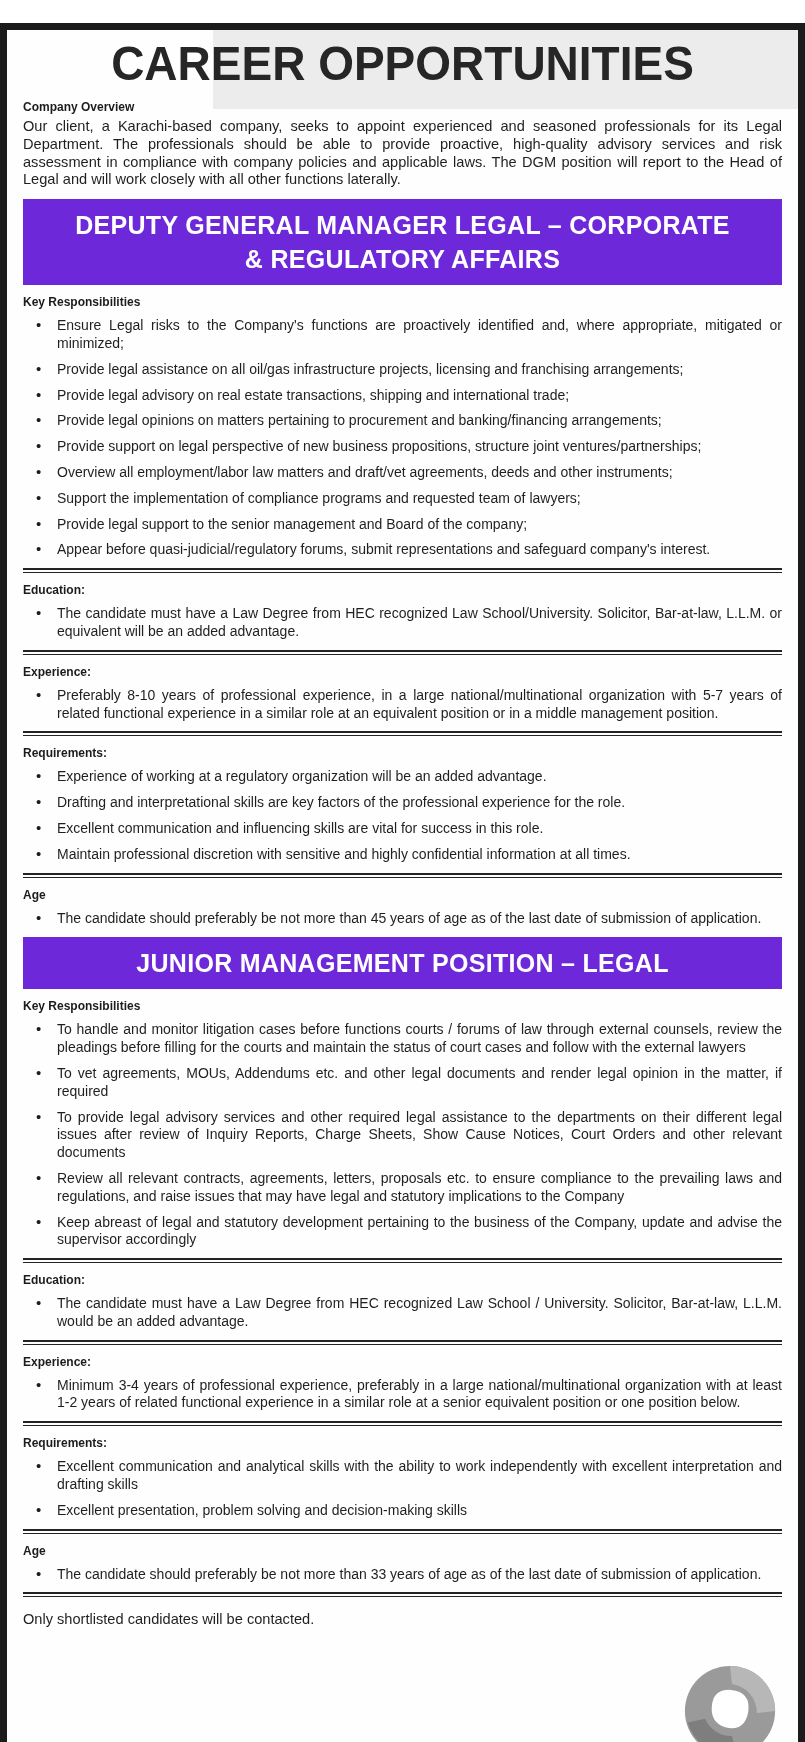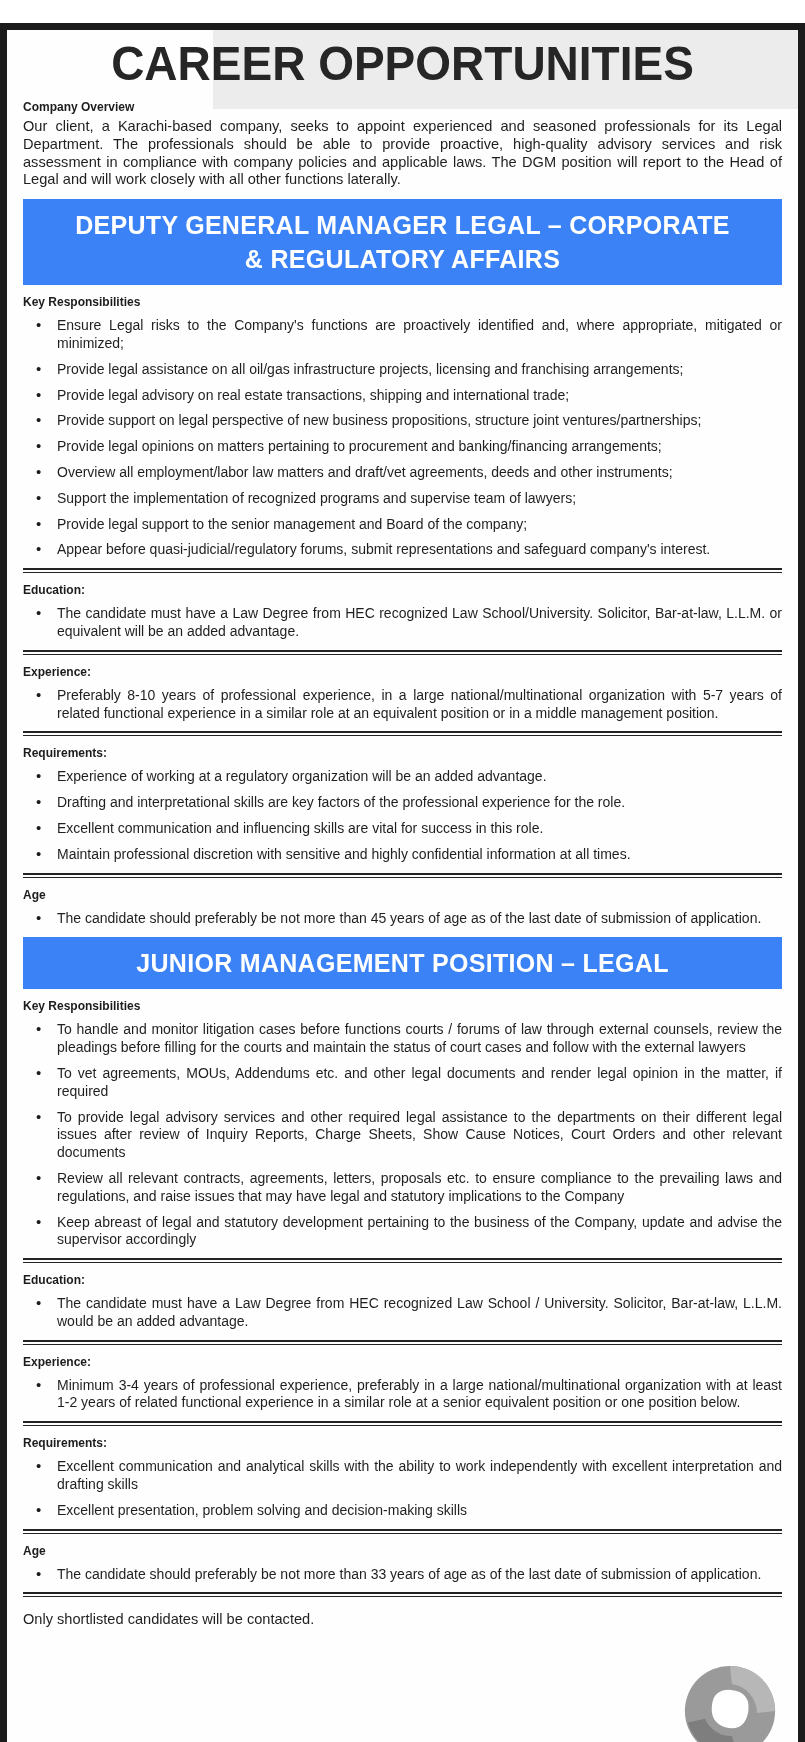--- a/index.html
+++ b/index.html
@@ -29,21 +29,21 @@
   }
   .h {
     font-weight:bold; font-size:12px;
     margin:10px 0 3px; color:#1c1c1c;
   }
   .para {
     font-size:14.6px; line-height:17.8px;
     text-align:justify; margin:4px 0 6px;
   }
   .bar {
-    background:#3b82f6; color:#ffffff;
+    background:#6d28d9; color:#ffffff;
     text-align:center; font-weight:bold;
     font-size:25px; line-height:34px;
     padding:9px 6px; margin:10px 0 8px;
     letter-spacing:0.3px;
   }
   ul.blist { list-style:none; margin:6px 0 8px; padding:0; }
   ul.blist li {
     position:relative;
     padding-left:34px; margin:8px 0;
     font-size:14px; line-height:17.8px;
@@ -85,24 +85,24 @@
     <div class="bar">
       <div>DEPUTY GENERAL MANAGER LEGAL – CORPORATE</div>
       <div>&amp; REGULATORY AFFAIRS</div>
     </div>
 
     <div class="h">Key Responsibilities</div>
     <ul class="blist">
       <li>Ensure Legal risks to the Company's functions are proactively identified and, where appropriate, mitigated or minimized;</li>
       <li>Provide legal assistance on all oil/gas infrastructure projects, licensing and franchising arrangements;</li>
       <li>Provide legal advisory on real estate transactions, shipping and international trade;</li>
+      <li>Provide legal opinions on matters pertaining to procurement and banking/financing arrangements;</li>
       <li>Provide support on legal perspective of new business propositions, structure joint ventures/partnerships;</li>
-      <li>Provide legal opinions on matters pertaining to procurement and banking/financing arrangements;</li>
       <li>Overview all employment/labor law matters and draft/vet agreements, deeds and other instruments;</li>
-      <li>Support the implementation of recognized programs and supervise team of lawyers;</li>
+      <li>Support the implementation of compliance programs and requested team of lawyers;</li>
       <li>Provide legal support to the senior management and Board of the company;</li>
       <li>Appear before quasi-judicial/regulatory forums, submit representations and safeguard company's interest.</li>
     </ul>
 
     <div class="rule"></div>
     <div class="h">Education:</div>
     <ul class="blist">
       <li>The candidate must have a Law Degree from HEC recognized Law School/University. Solicitor, Bar-at-law, L.L.M. or equivalent will be an added advantage.</li>
     </ul>
 

